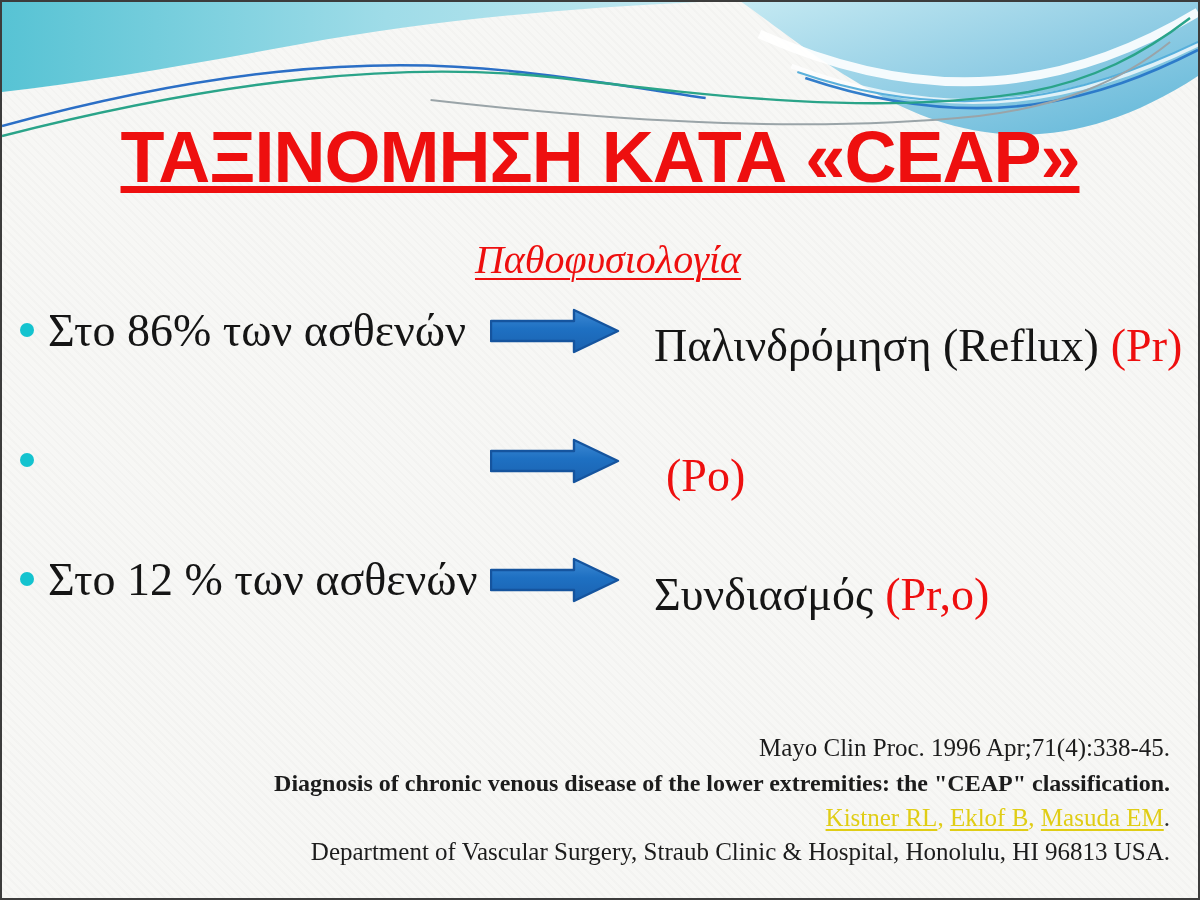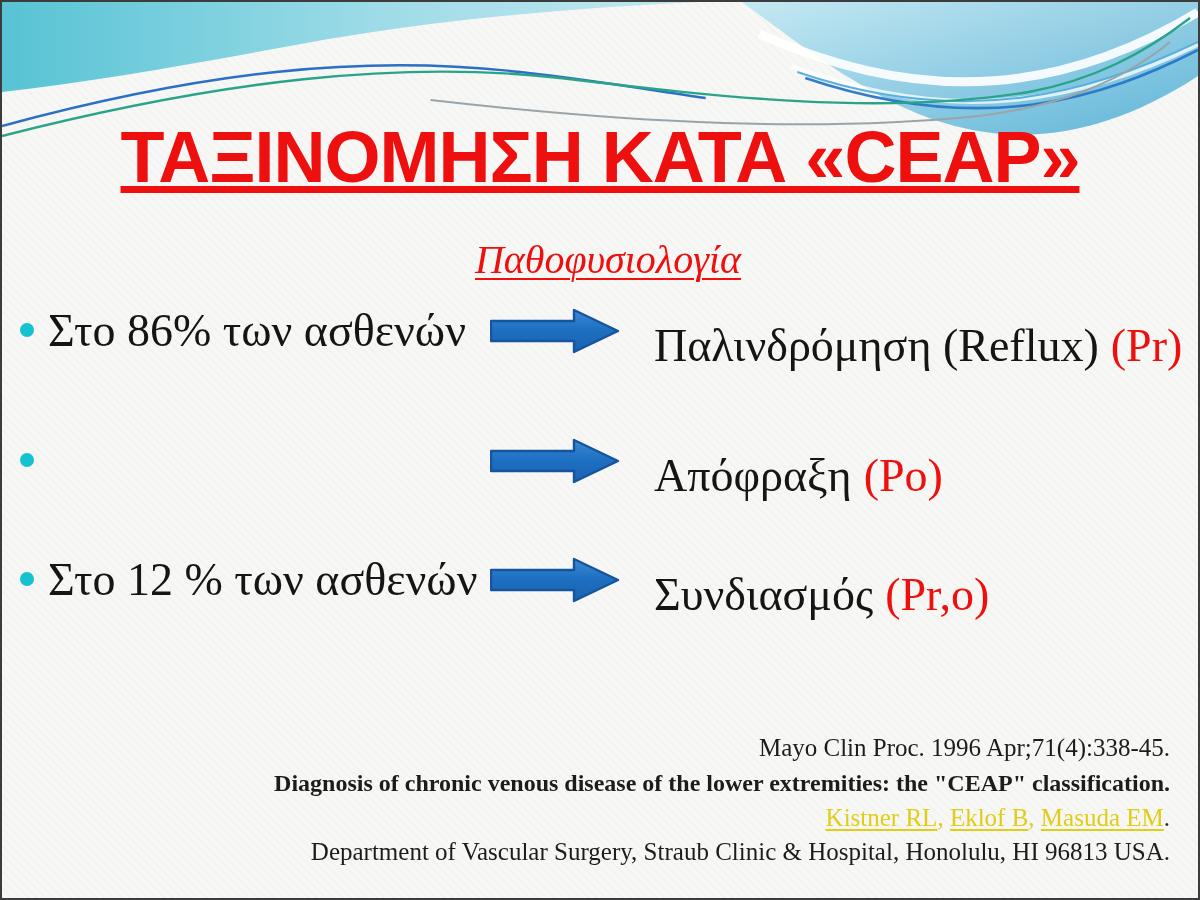--- a/index.html
+++ b/index.html
@@ -116,21 +116,20 @@
       <span class="code" style="color:#ee0f0f;">(Pr)</span>
     </span>
   </div>
 
   <div class="row row-2">
     <span class="bullet-dot" style="background:#14c3cf;"></span>
     <svg class="row-arrow" viewBox="0 0 130 48">
       <polygon points="1,14 84,14 84,3 128,24 84,45 84,34 1,34" fill="url(#arrowGrad)" stroke="#15549e" stroke-width="2.4" stroke-linejoin="round"></polygon>
     </svg>
     <span class="row-right">
-      <span>Απόφραξη</span>
       <span class="code" style="color:#ee0f0f;">(Po)</span>
     </span>
   </div>
 
   <div class="row row-3">
     <span class="bullet-dot" style="background:#14c3cf;"></span>
     <span class="row-left">Στο 12 % των ασθενών</span>
     <svg class="row-arrow" viewBox="0 0 130 48">
       <polygon points="1,14 84,14 84,3 128,24 84,45 84,34 1,34" fill="url(#arrowGrad)" stroke="#15549e" stroke-width="2.4" stroke-linejoin="round"></polygon>
     </svg>

